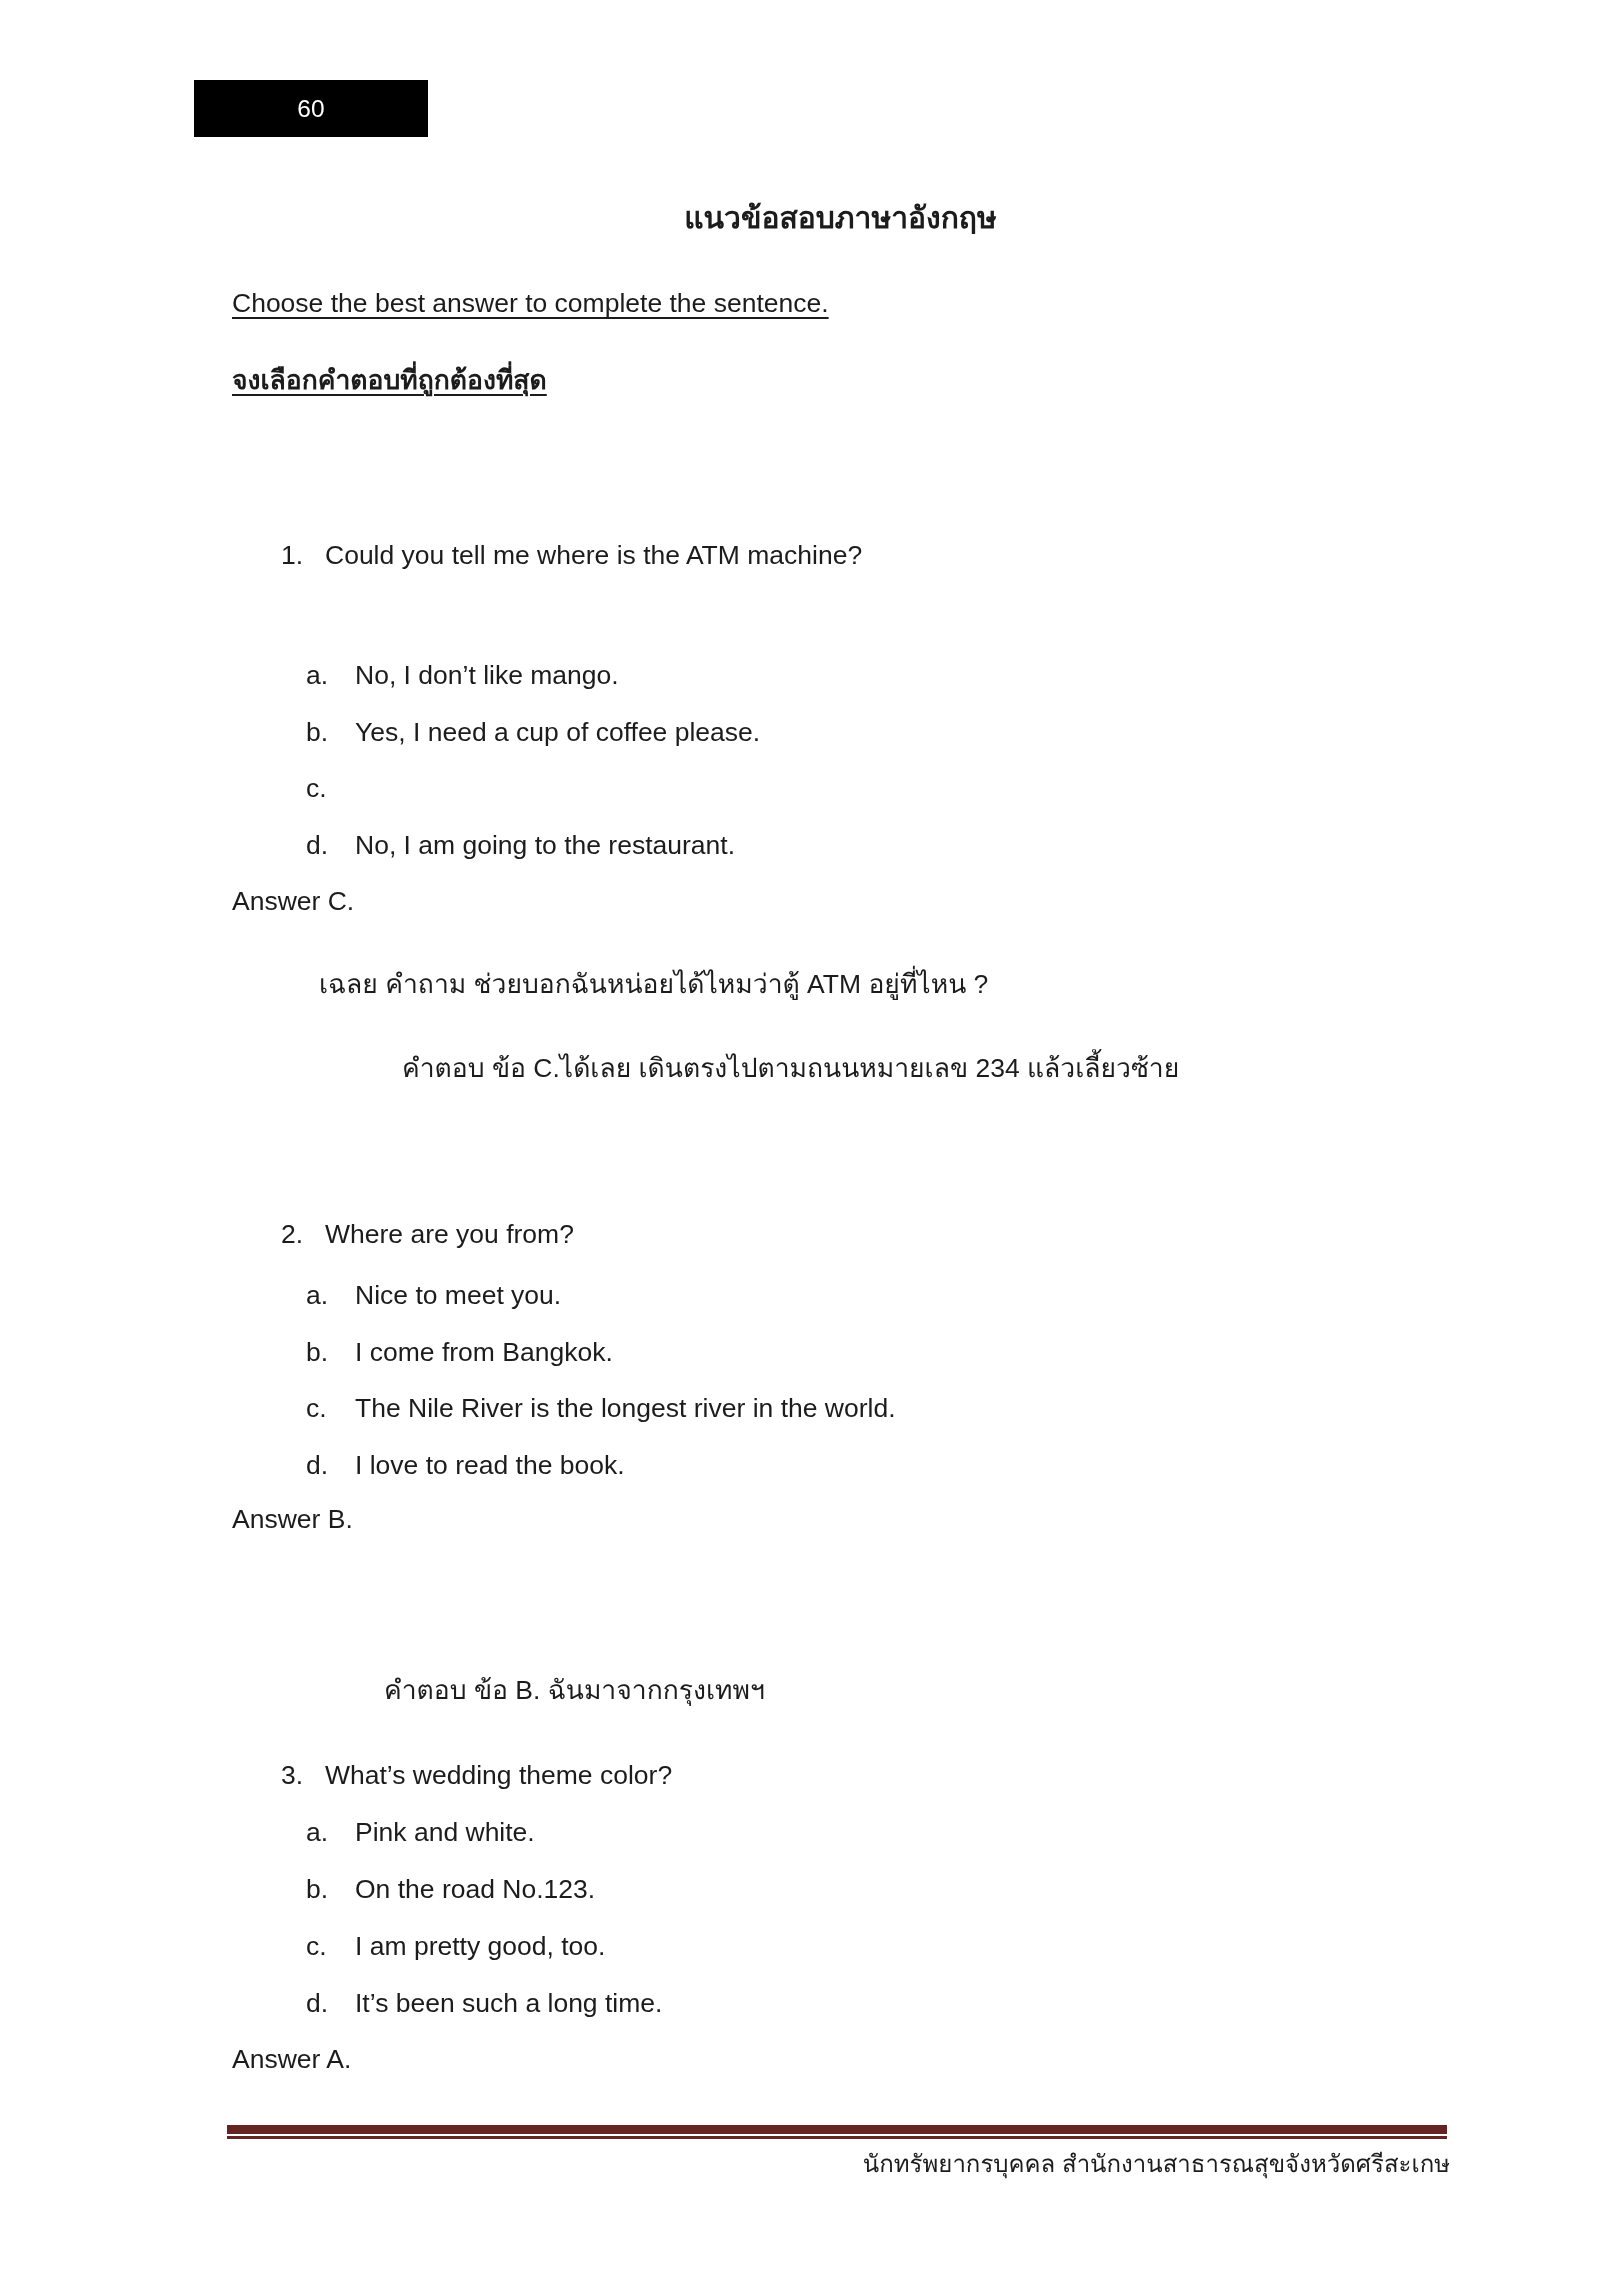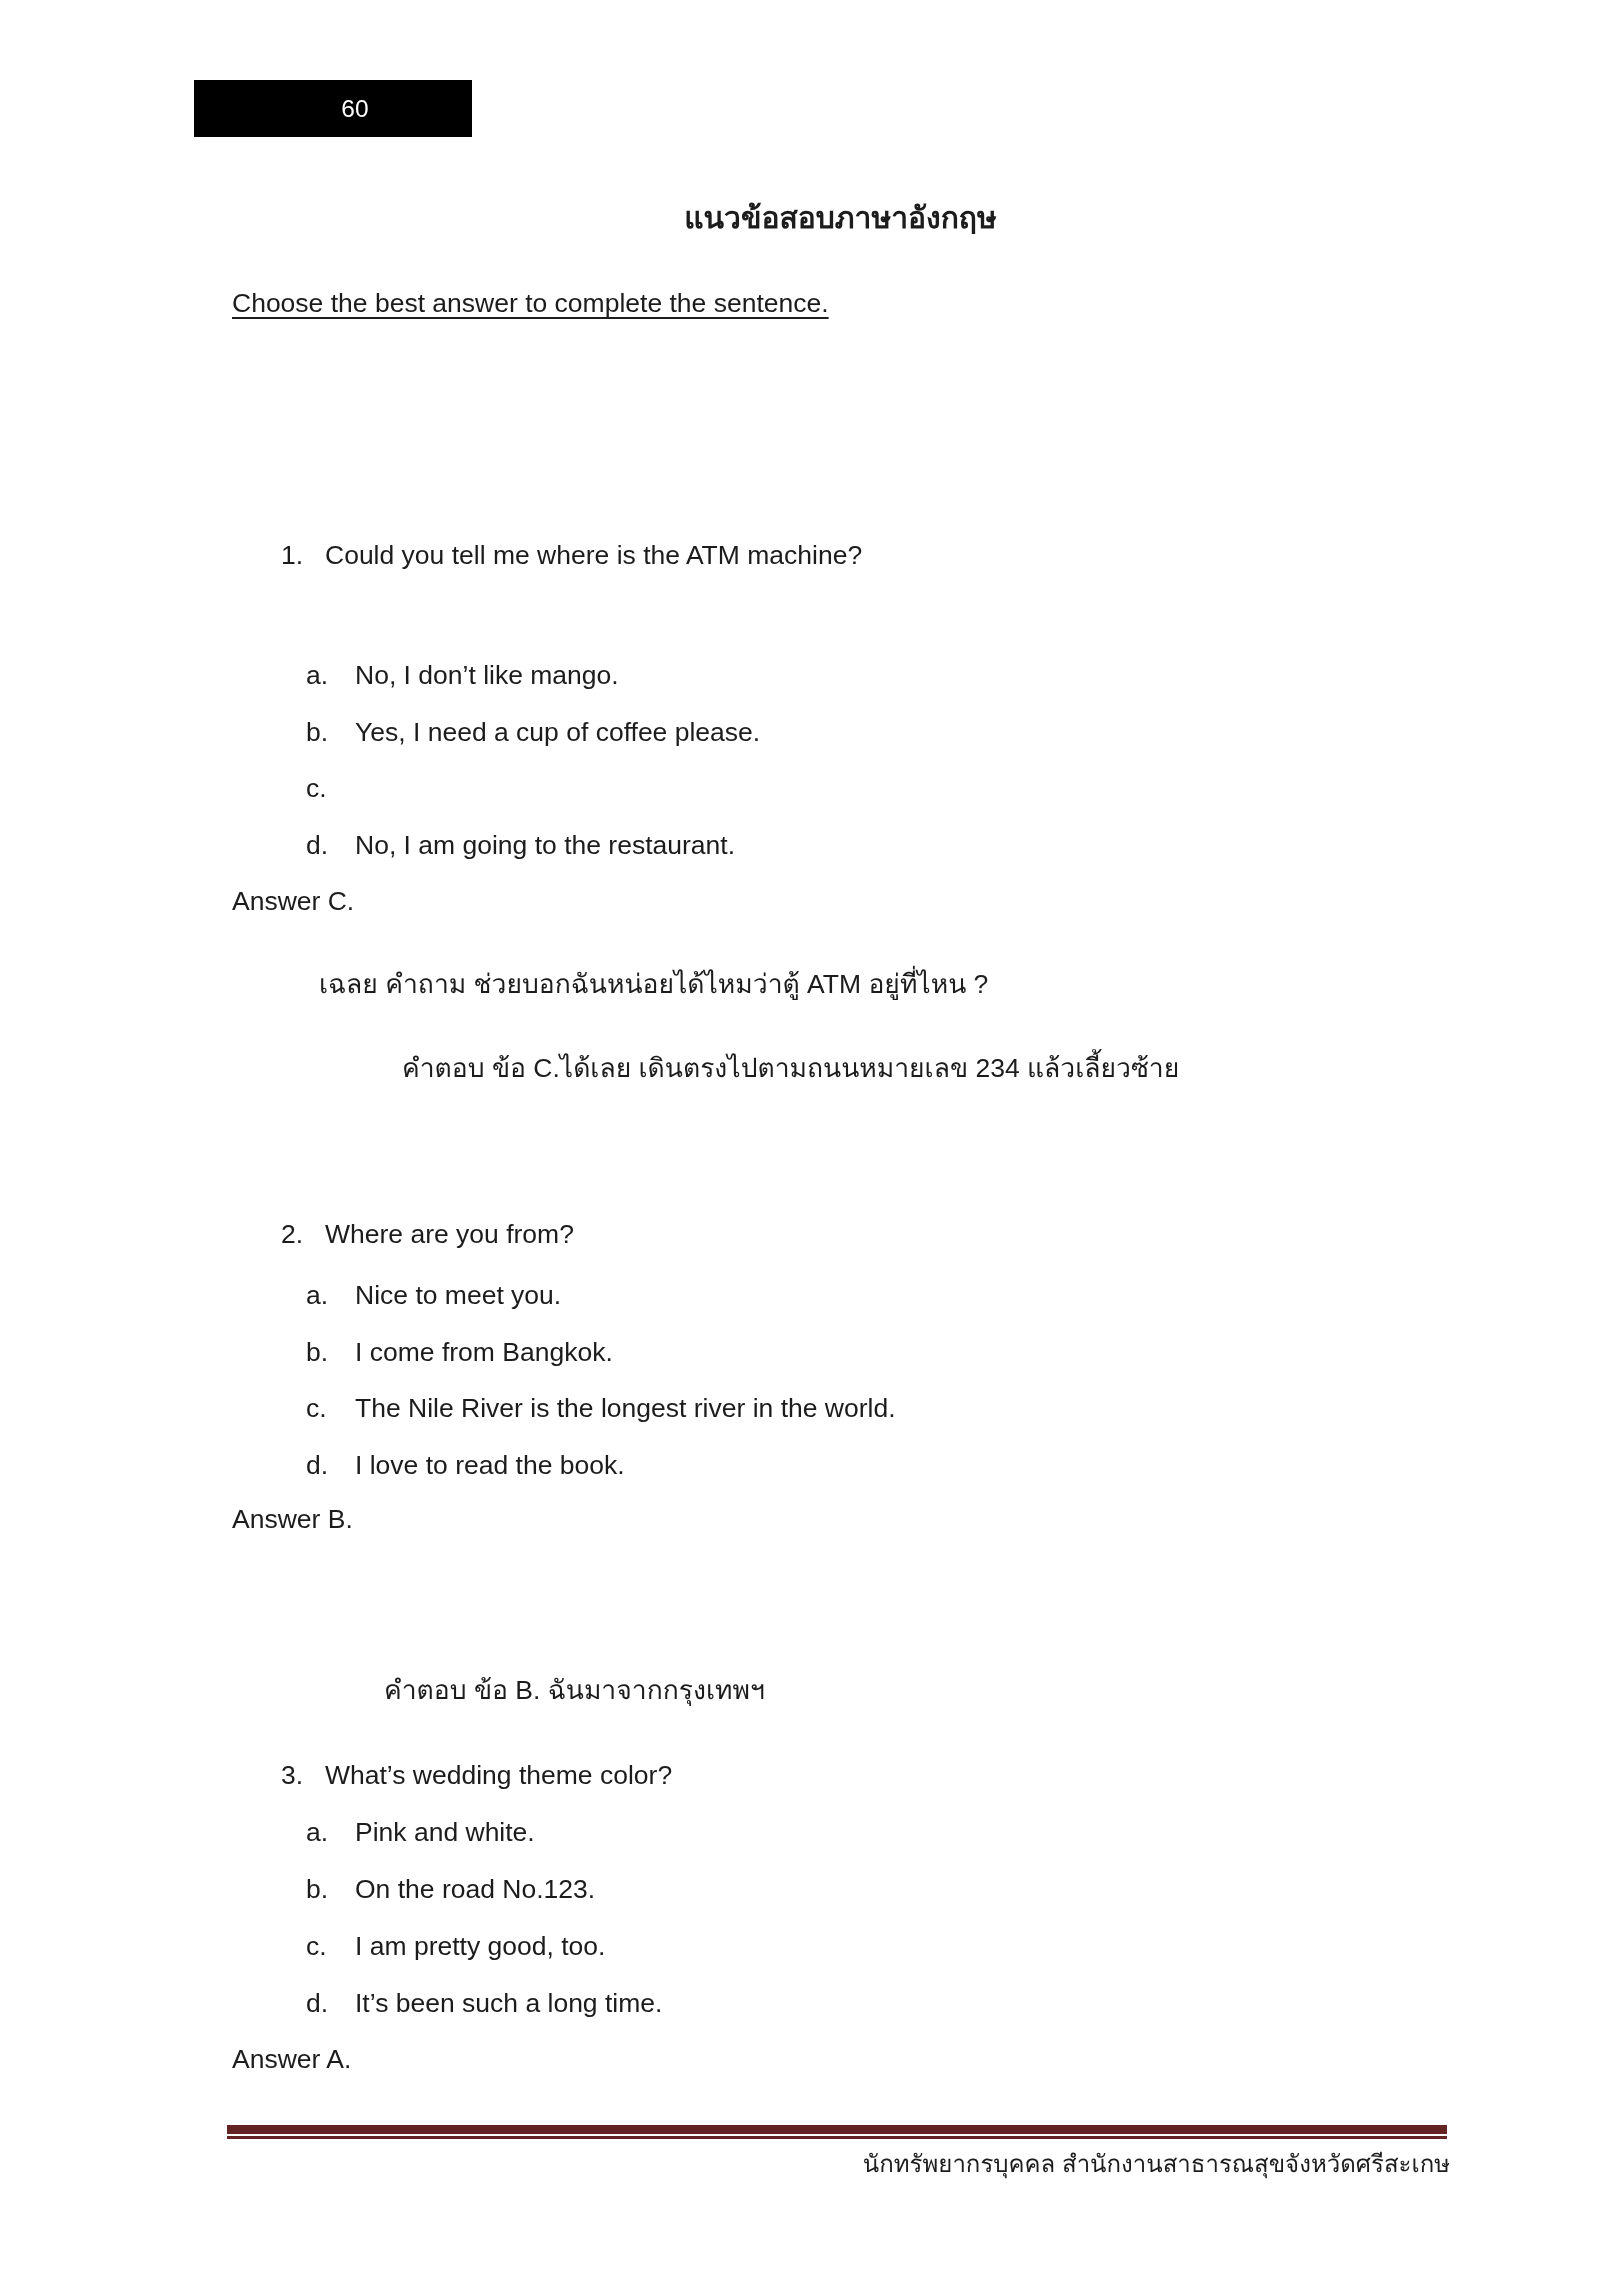--- a/index.html
+++ b/index.html
@@ -22,21 +22,20 @@
   .qnum{left:281px;}
   .qtext{left:325px;}
   .olet{left:306px;}
   .otext{left:355px;}
   .answer{left:232px;}
   .pageno-box{
     position:absolute;left:194px;top:80px;width:234px;height:57px;
     background:#000000;color:#ffffff;
     display:flex;align-items:center;justify-content:center;
     font-size:24.5px;
-    padding-left:44px;
   }
   .title{
     position:absolute;left:232px;top:196px;width:1217px;height:47px;
     text-align:center;font-size:30px;font-weight:bold;line-height:43px;
   }
   .underlined{
     text-decoration:underline;
     text-decoration-thickness:2px;
     text-underline-offset:4.9px;
   }
@@ -57,20 +56,23 @@
   <div class="pageno-box">
     <span>60</span>
   </div>
 
   <div class="title">แนวข้อสอบภาษาอังกฤษ</div>
 
   <div class="line" style="top:286px">
     <span class="abs underlined" style="left:232px">Choose the best answer to complete the sentence.</span>
   </div>
 
+  <div class="line" style="top:363px">
+    <span class="abs underlined bold" style="left:232px">จงเลือกคำตอบที่ถูกต้องที่สุด</span>
+  </div>
 
   <div class="line" style="top:538px">
     <span class="abs qnum">1.</span>
     <span class="abs qtext">Could you tell me where is the ATM machine?</span>
   </div>
   <div class="line" style="top:658px">
     <span class="abs olet">a.</span>
     <span class="abs otext">No, I don’t like mango.</span>
   </div>
   <div class="line" style="top:715px">

